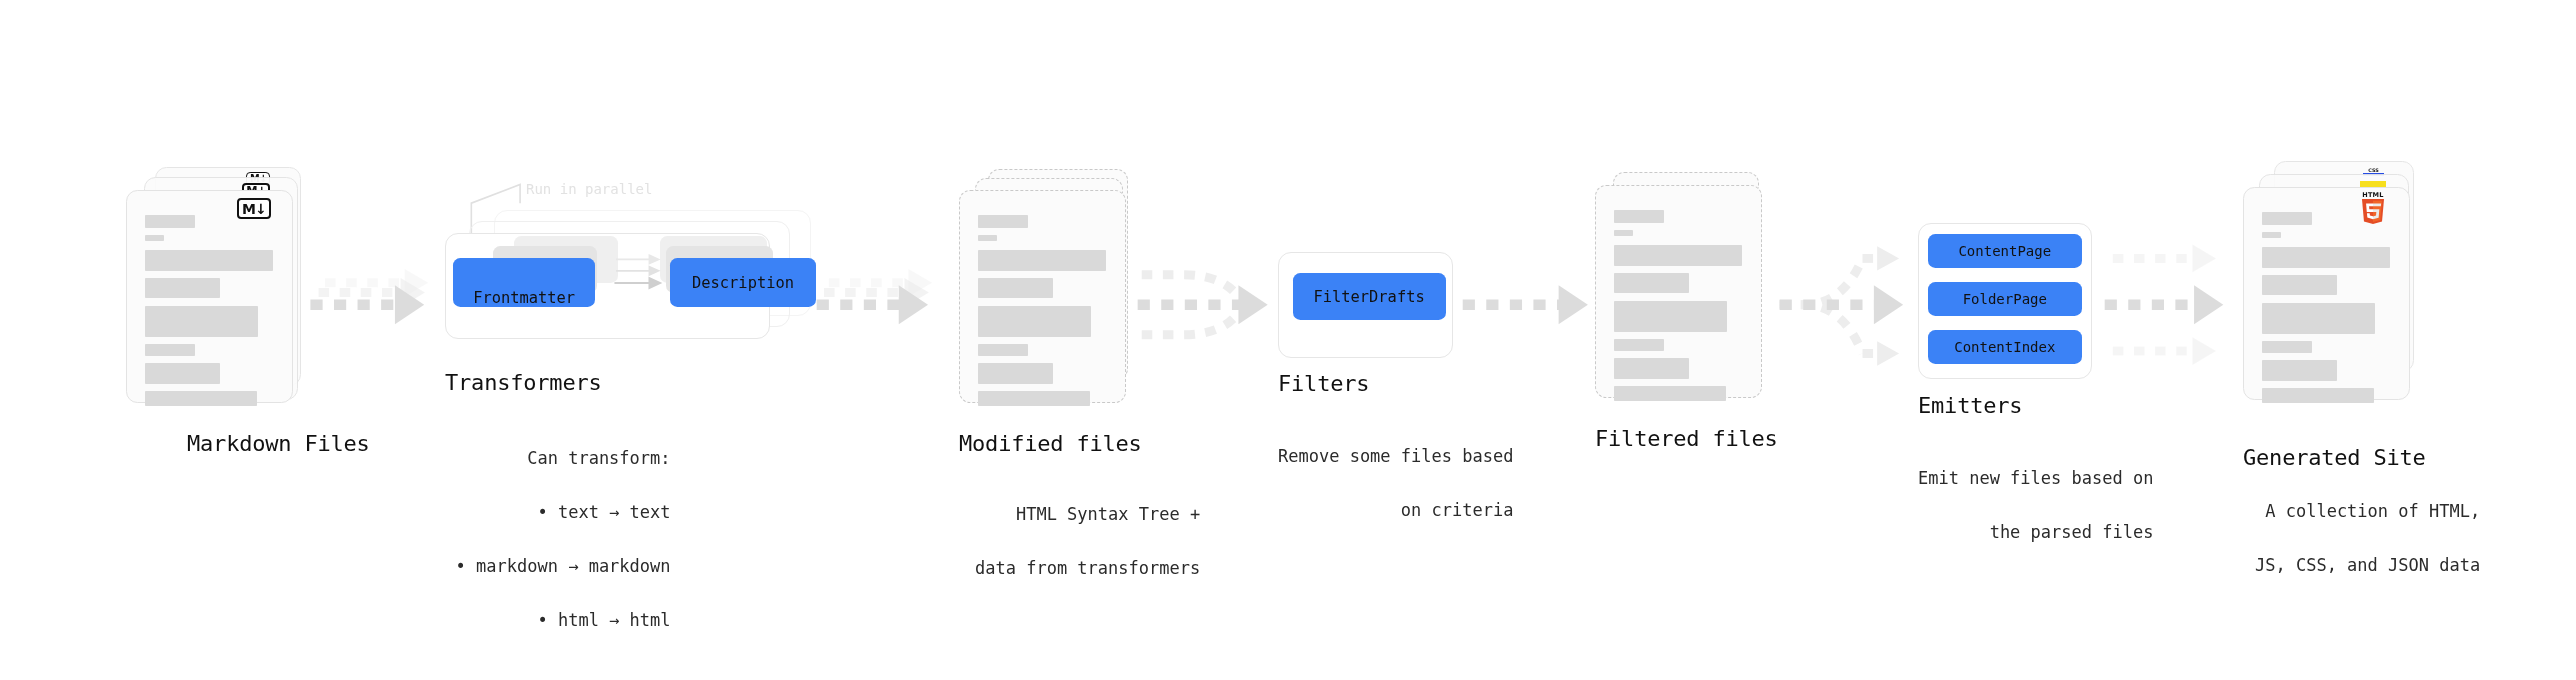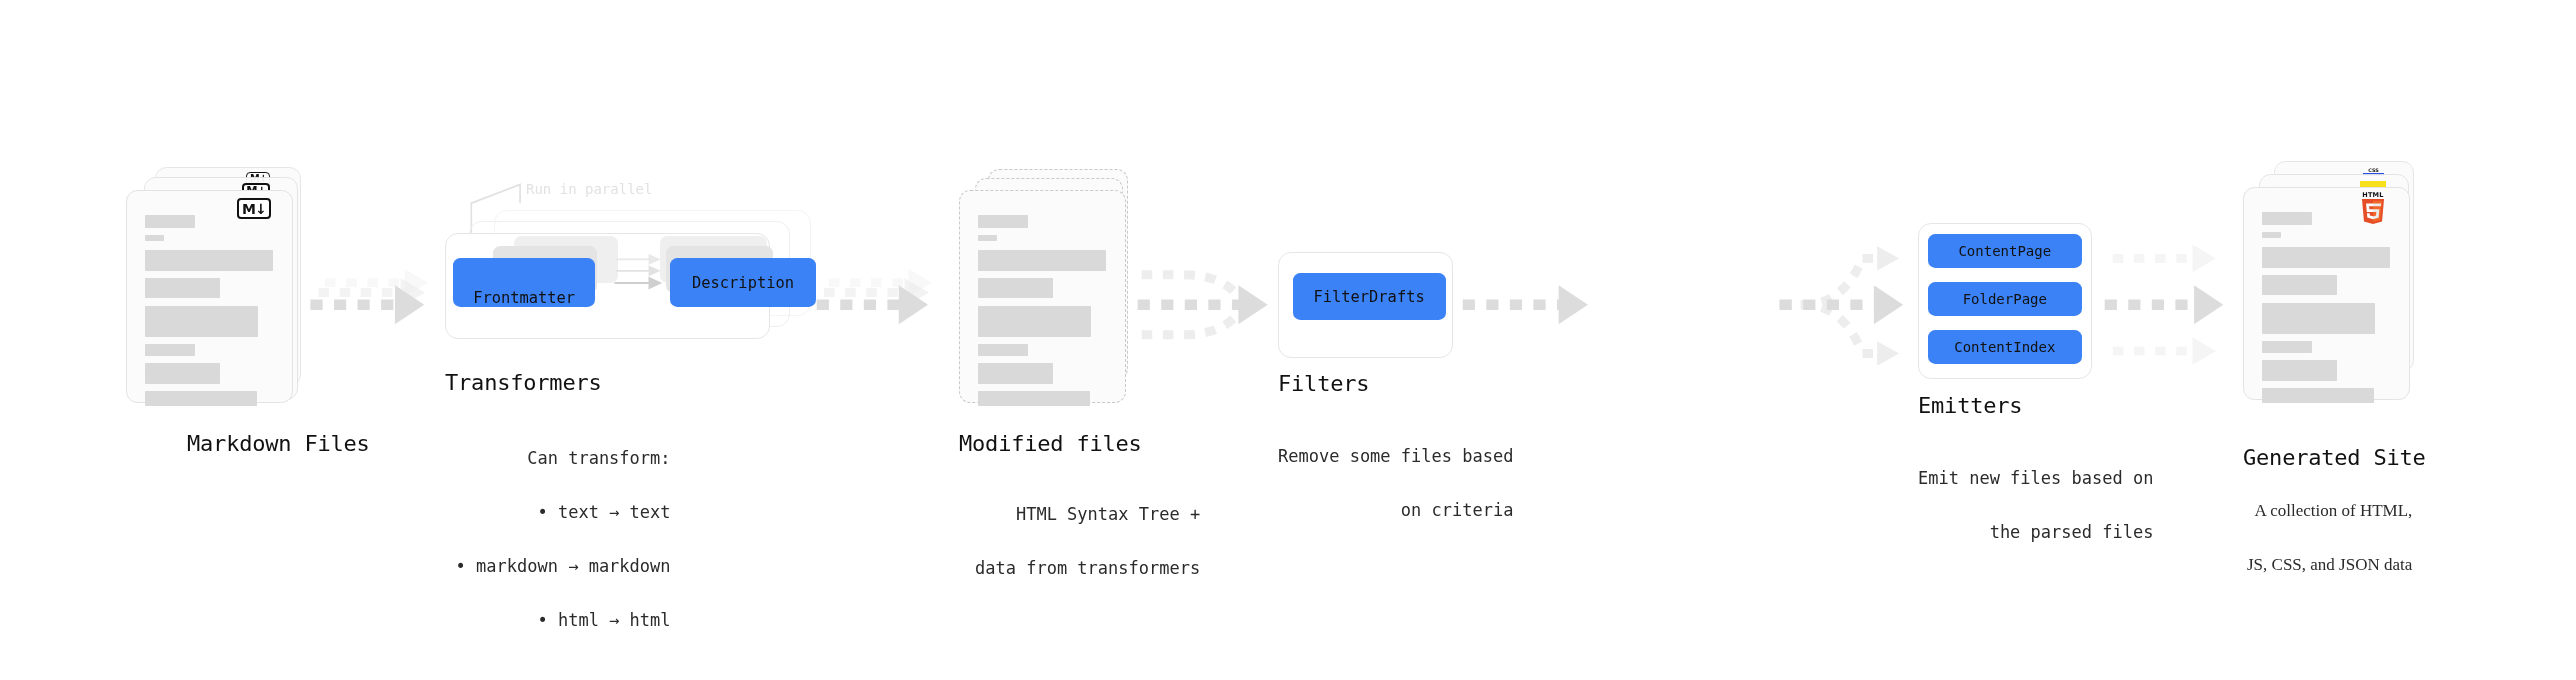--- a/index.html
+++ b/index.html
@@ -292,20 +292,38 @@
     <div class="chip" style="left:14.6px;top:21px;width:153px;height:47px;">
       <span>FilterDrafts</span>
     </div>
     <div class="title" style="left:0px;top:119px;">Filters</div>
     <div class="caption" style="left:0px;top:159px;">
       <div>Remove some files based</div>
       <div>on criteria</div>
     </div>
   </div>
 
+  <div class="node" style="left:1595px;top:172px;">
+    <div class="doc-stack" style="width:187px;height:260px;">
+      <div class="doc dashed" style="left:18px;top:0px;width:146px;height:207px;"></div>
+      <div class="doc dashed" style="left:0px;top:13px;width:167px;height:213px;">
+        <div class="doc-body">
+          <div class="bar" style="width:50px;height:12.2px;"></div>
+          <div class="bar" style="width:18.7px;height:5.7px;"></div>
+          <div class="bar" style="width:128px;height:20.3px;margin-top:9.8px;"></div>
+          <div class="bar" style="width:75px;height:20.3px;"></div>
+          <div class="bar" style="width:113px;height:31px;"></div>
+          <div class="bar" style="width:50px;height:12.2px;"></div>
+          <div class="bar" style="width:75px;height:20.3px;"></div>
+          <div class="bar" style="width:112px;height:14.6px;"></div>
+        </div>
+      </div>
+    </div>
+    <div class="title" style="left:0px;top:254px;">Filtered files</div>
+  </div>
 
   <div class="node" style="left:1918px;top:223px;">
     <div class="groupbox solid" style="left:0px;top:0px;width:174px;height:156px;"></div>
 
     <div class="chip" style="left:9.8px;top:11.4px;width:154px;height:34px;font-size:14px;">
       <span>ContentPage</span>
     </div>
     <div class="chip" style="left:9.8px;top:59px;width:154px;height:34px;font-size:14px;">
       <span>FolderPage</span>
     </div>
@@ -349,20 +367,20 @@
         <svg class="h5-shield" viewBox="0 0 512 512">
           <path fill="#e44d26" d="M71 460L30 0h452l-41 460-185 52z"></path>
           <path fill="#f16529" d="M256 472l149-41 35-394H256z"></path>
           <path fill="#ffffff" d="M256 208h-75l-5-58h80V94H114l15 172h127zm0 146l-63-17-4-45h-57l8 89 116 32z"></path>
           <path fill="#ebebeb" d="M255 208v58h69l-6 73-63 17v60l116-32 1-10 13-149 2-17H255zm0-114v56h162l1-15 3-30 2-11z"></path>
         </svg>
       </div>
     </div>
 
     <div class="title" style="left:0px;top:284px;">Generated Site</div>
-    <div class="caption" style="left:4px;top:305px;font-family:Liberation Serif, serif;">
+    <div class="caption" style="left:12px;top:305px;">
       <div>A collection of HTML,</div>
       <div>JS, CSS, and JSON data</div>
     </div>
   </div>
 
 </div>
 
 
 </body></html>

